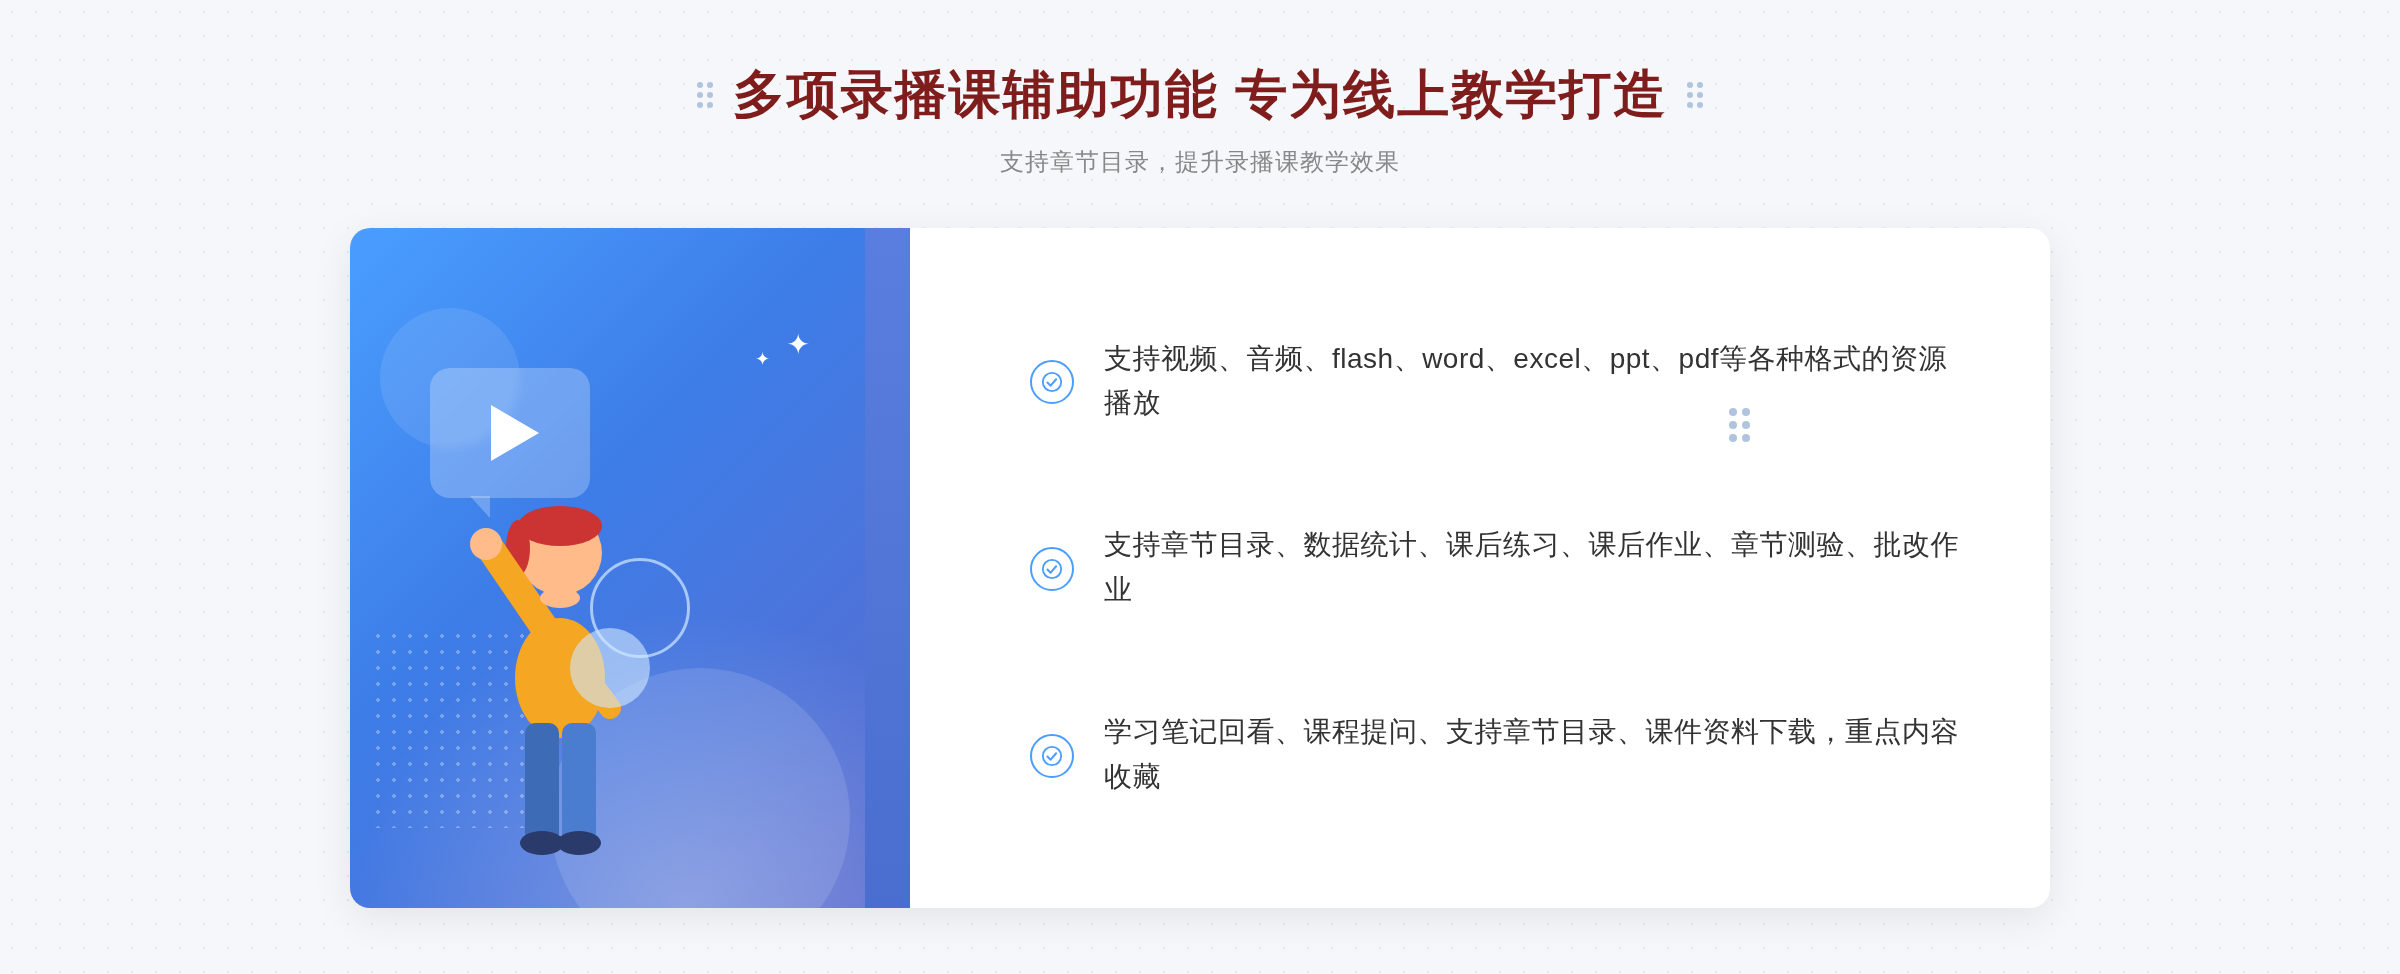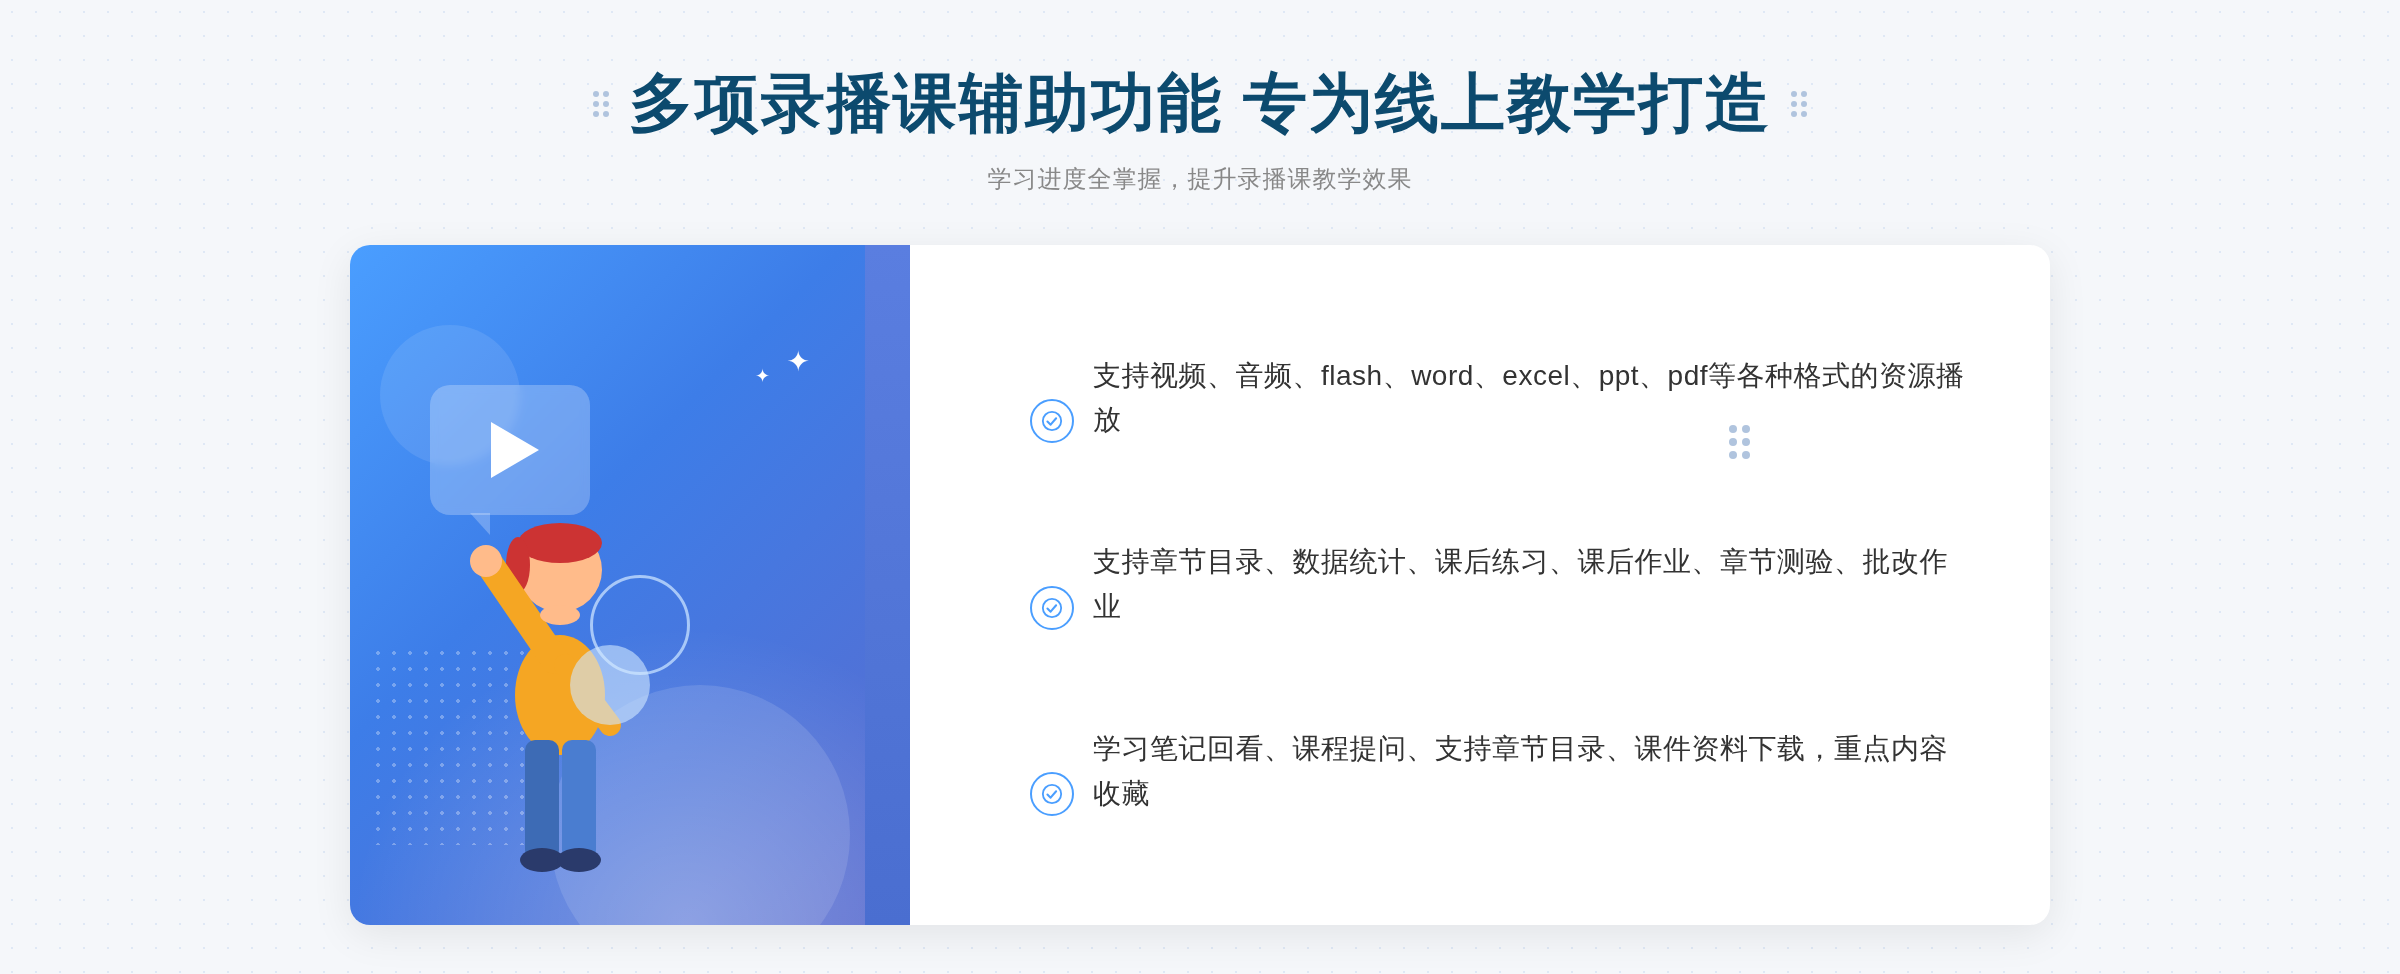--- a/index.html
+++ b/index.html
@@ -64,23 +64,23 @@
 
     .dot-group span {
       display: block;
       width: 6px;
       height: 6px;
       border-radius: 50%;
       background: #b0c4de;
     }
 
     .main-title {
-      font-size: 64px;
+      font-size: 52px;
       font-weight: 600;
-      color: #0c4a6e;
+      color: #7f1d1d;
       letter-spacing: 2px;
     }
 
     .sub-title {
       font-size: 24px;
       color: #888;
       letter-spacing: 1px;
       margin-top: 8px;
     }
 
@@ -198,22 +198,22 @@
     .features-area {
       flex: 1;
       padding: 60px 80px 60px 120px;
       display: flex;
       flex-direction: column;
       justify-content: space-around;
     }
 
     .feature-item {
       display: flex;
-      align-items: flex-end;
-      gap: 19px;
+      align-items: center;
+      gap: 30px;
       padding: 20px 0;
     }
 
     .check-icon {
       flex-shrink: 0;
       width: 44px;
       height: 44px;
       border-radius: 50%;
       border: 2.5px solid #4a9eff;
       display: flex;
@@ -351,21 +351,21 @@
       <h1 class="main-title">多项录播课辅助功能 专为线上教学打造</h1>
       <div class="dot-group">
         <span></span>
           <span></span>
         <span></span>
           <span></span>
         <span></span>
           <span></span>
       </div>
     </div>
-    <p class="sub-title">学习进度全掌握，提升录播课教学效果</p>
+    <p class="sub-title">支持章节目录，提升录播课教学效果</p>
   </div>
 
   <div style="position: relative; width: 1700px;">
 
     <div class="left-chevron">»</div>
 
     <div class="left-circles">
       <div class="left-circle-1"></div>
       <div class="left-circle-2"></div>
     </div>

